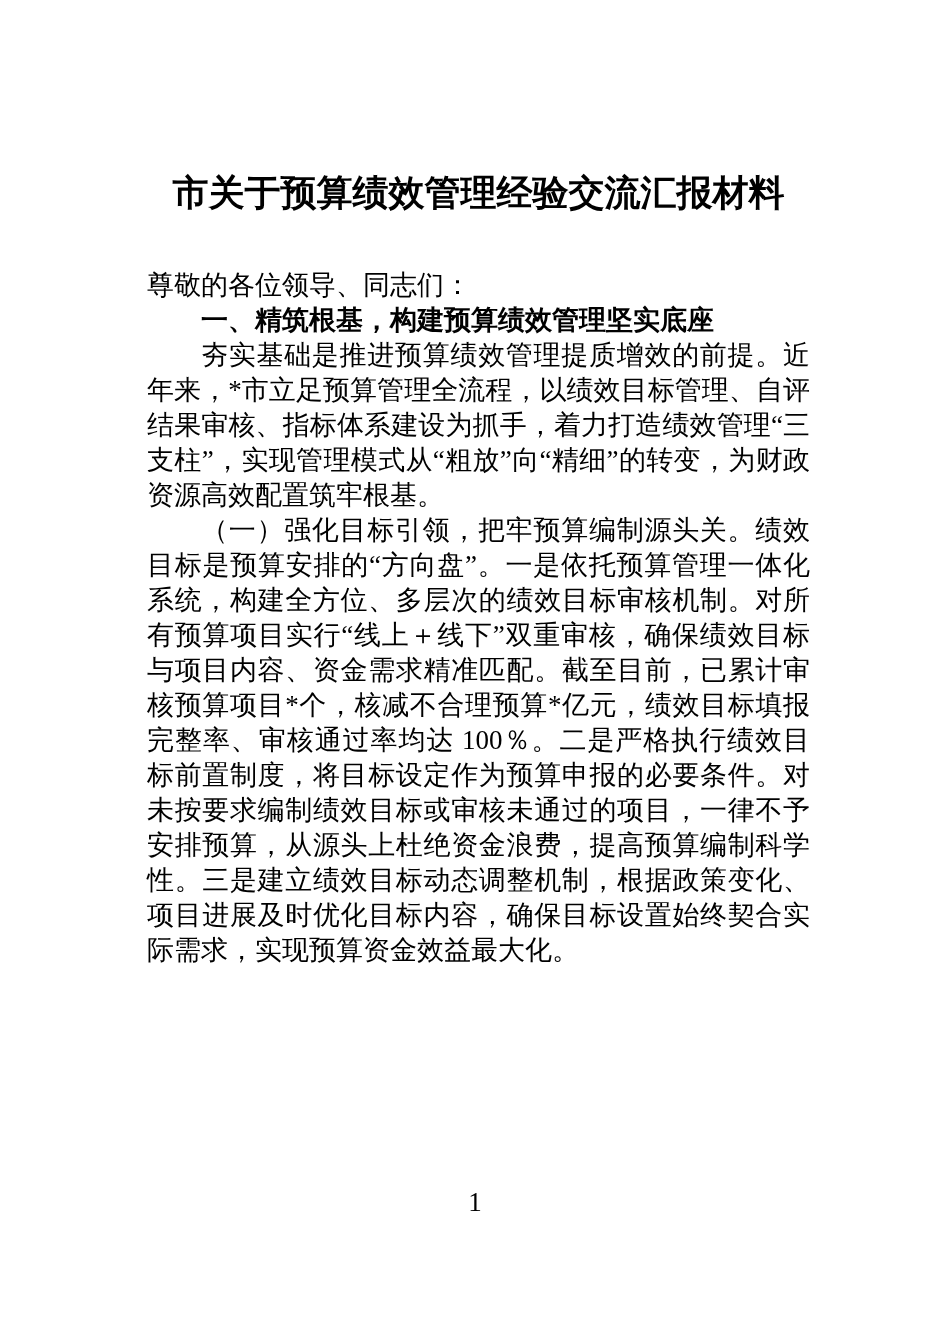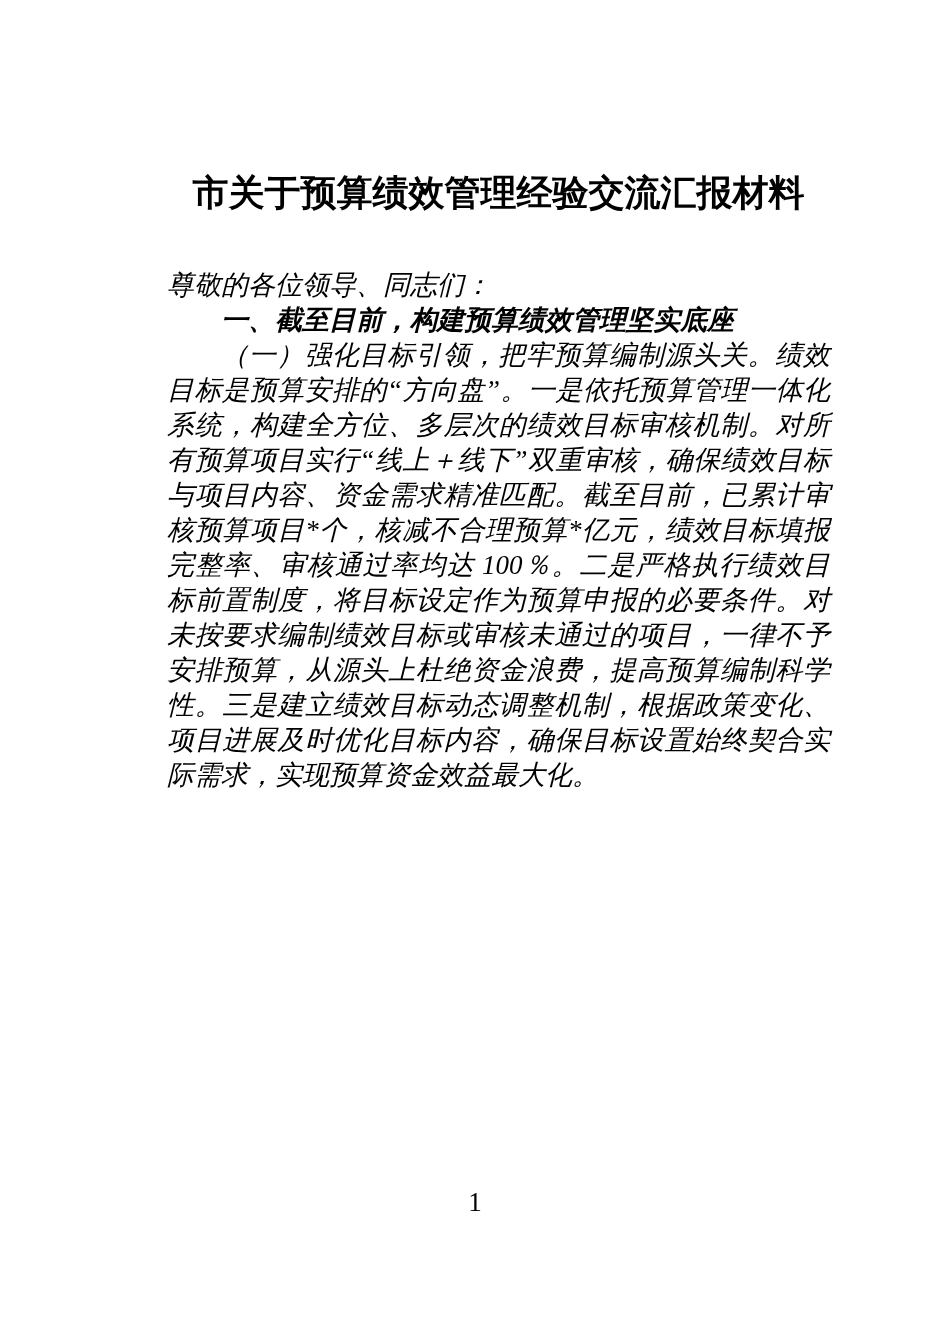--- a/index.html
+++ b/index.html
@@ -14,33 +14,31 @@
     background: #ffffff;
     color: #000000;
     overflow: hidden;
     font-family: "Liberation Serif", sans-serif; 
   }
   .content {
     position: absolute;
     left: 147px;
     top: 0;
     width: 663px;
-    margin-left: 20px;
   }
   .doc-title {
     margin: 172px 0 0 0;
     font-size: 36px;
     line-height: 42px;
     font-weight: bold;
     text-align: center;
     letter-spacing: 0;
   }
   .body-text {
     margin-top: 54px;
-    font-style: italic;
   }
   .body-text p {
     margin: 0;
     font-size: 27px;
     line-height: 35px;
     text-align: justify;
     text-indent: 2em;
     word-break: break-all;
   }
   .body-text p.salutation {
@@ -66,22 +64,23 @@
 <div class="page">
   <div class="content">
 
     <h1 class="doc-title">市关于预算绩效管理经验交流汇报材料</h1>
 
     <div class="body-text">
 
       <p class="salutation">尊敬的各位领导、同志们：</p>
 
 
-      <p class="section-heading">一、截至目前，构建预算绩效管理坚实底座</p>
+      <p class="section-heading">一、精筑根基，构建预算绩效管理坚实底座</p>
 
+      <p>夯实基础是推进预算绩效管理提质增效的前提。近年来，*市立足预算管理全流程，以绩效目标管理、自评结果审核、指标体系建设为抓手，着力打造绩效管理“三支柱”，实现管理模式从“粗放”向“精细”的转变，为财政资源高效配置筑牢根基。</p>
 
       <p>（一）强化目标引领，把牢预算编制源头关。绩效目标是预算安排的“方向盘”。一是依托预算管理一体化系统，构建全方位、多层次的绩效目标审核机制。对所有预算项目实行“线上＋线下”双重审核，确保绩效目标与项目内容、资金需求精准匹配。截至目前，已累计审核预算项目*个，核减不合理预算*亿元，绩效目标填报完整率、审核通过率均达 100％。二是严格执行绩效目标前置制度，将目标设定作为预算申报的必要条件。对未按要求编制绩效目标或审核未通过的项目，一律不予安排预算，从源头上杜绝资金浪费，提高预算编制科学性。三是建立绩效目标动态调整机制，根据政策变化、项目进展及时优化目标内容，确保目标设置始终契合实际需求，实现预算资金效益最大化。</p>
 
     </div>
   </div>
 
   <div class="page-number">1</div>
 </div>
 
 </body></html>

